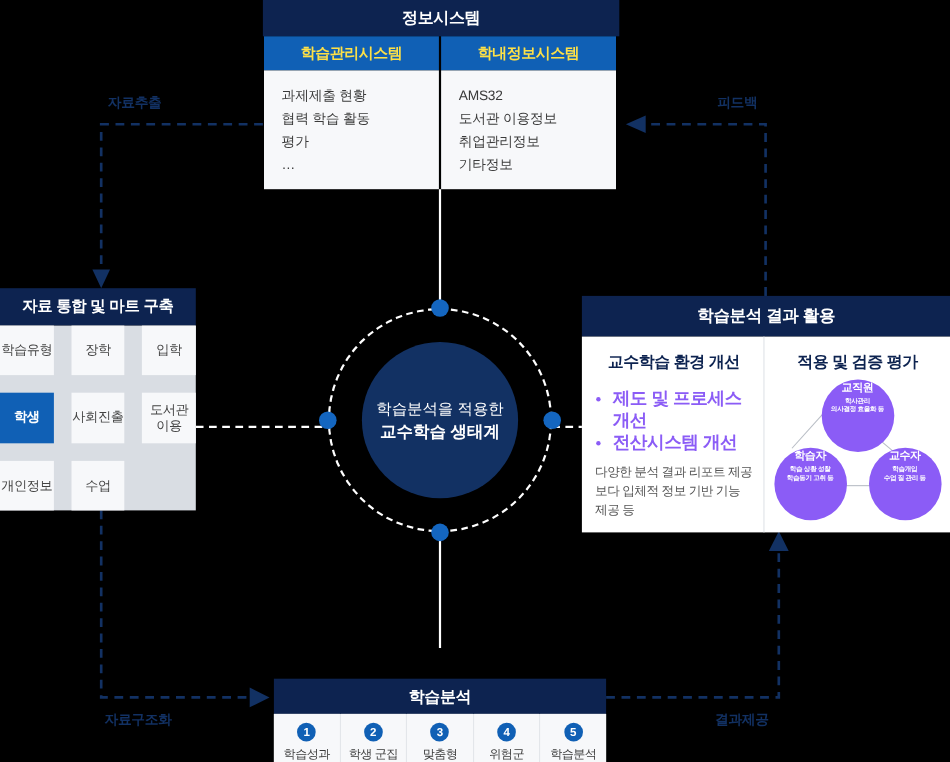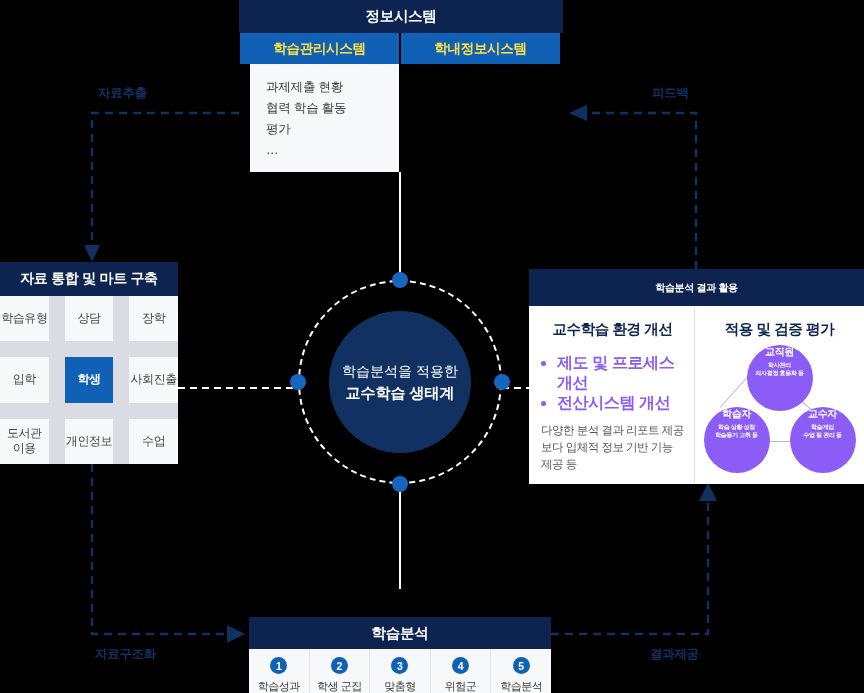--- a/index.html
+++ b/index.html
@@ -33,21 +33,20 @@
     color: #fde047;
     font-weight: bold;
     display: flex;
     align-items: center;
     justify-content: center;
     letter-spacing: -0.3px;
   }
   .body-box {
     background: #f7f8fa;
     color: #333333;
-    margin-left: 10px;
   }
 
   
   #info-system {
     position: absolute;
     left: 239px;
     top: 0px;
     width: 324px;
     height: 180px;
   }
@@ -166,21 +165,21 @@
   
   #usage {
     position: absolute;
     left: 529px;
     top: 269px;
     width: 335px;
     height: 215px;
   }
   #usage .panel-head {
     height: 37px;
-    font-size: 10px;
+    font-size: 15px;
   }
   #usage .cols {
     display: flex;
     height: 178px;
     background: #ffffff;
   }
   #usage .left-col {
     width: 166px;
     border-right: 1px solid #e0e3e8;
     padding: 14px 10px 0 12px;
@@ -370,30 +369,35 @@
         <div class="body-box">
           <div class="listline">과제제출 현황</div>
           <div class="listline">협력 학습 활동</div>
           <div class="listline">평가</div>
           <div class="listline">…</div>
         </div>
       </div>
 
       <div class="col">
         <div class="subhead">학내정보시스템</div>
+        <div class="body-box">
+          <div class="listline">AMS32</div>
+          <div class="listline">도서관 이용정보</div>
+          <div class="listline">취업관리정보</div>
+          <div class="listline">기타정보</div>
+        </div>
       </div>
 
     </div>
   </div>
 
   <div id="mart">
     <div class="panel-head">자료 통합 및 마트 구축</div>
     <div class="grid">
       <div class="mcell">학습유형</div>
-      <div class="mcell">상담</div>
       <div class="mcell">장학</div>
       <div class="mcell">입학</div>
       <div class="mcell hl">학생</div>
       <div class="mcell">사회진출</div>
       <div class="mcell" style="white-space:pre-line">도서관
 이용</div>
       <div class="mcell">개인정보</div>
       <div class="mcell">수업</div>
     </div>
   </div>

